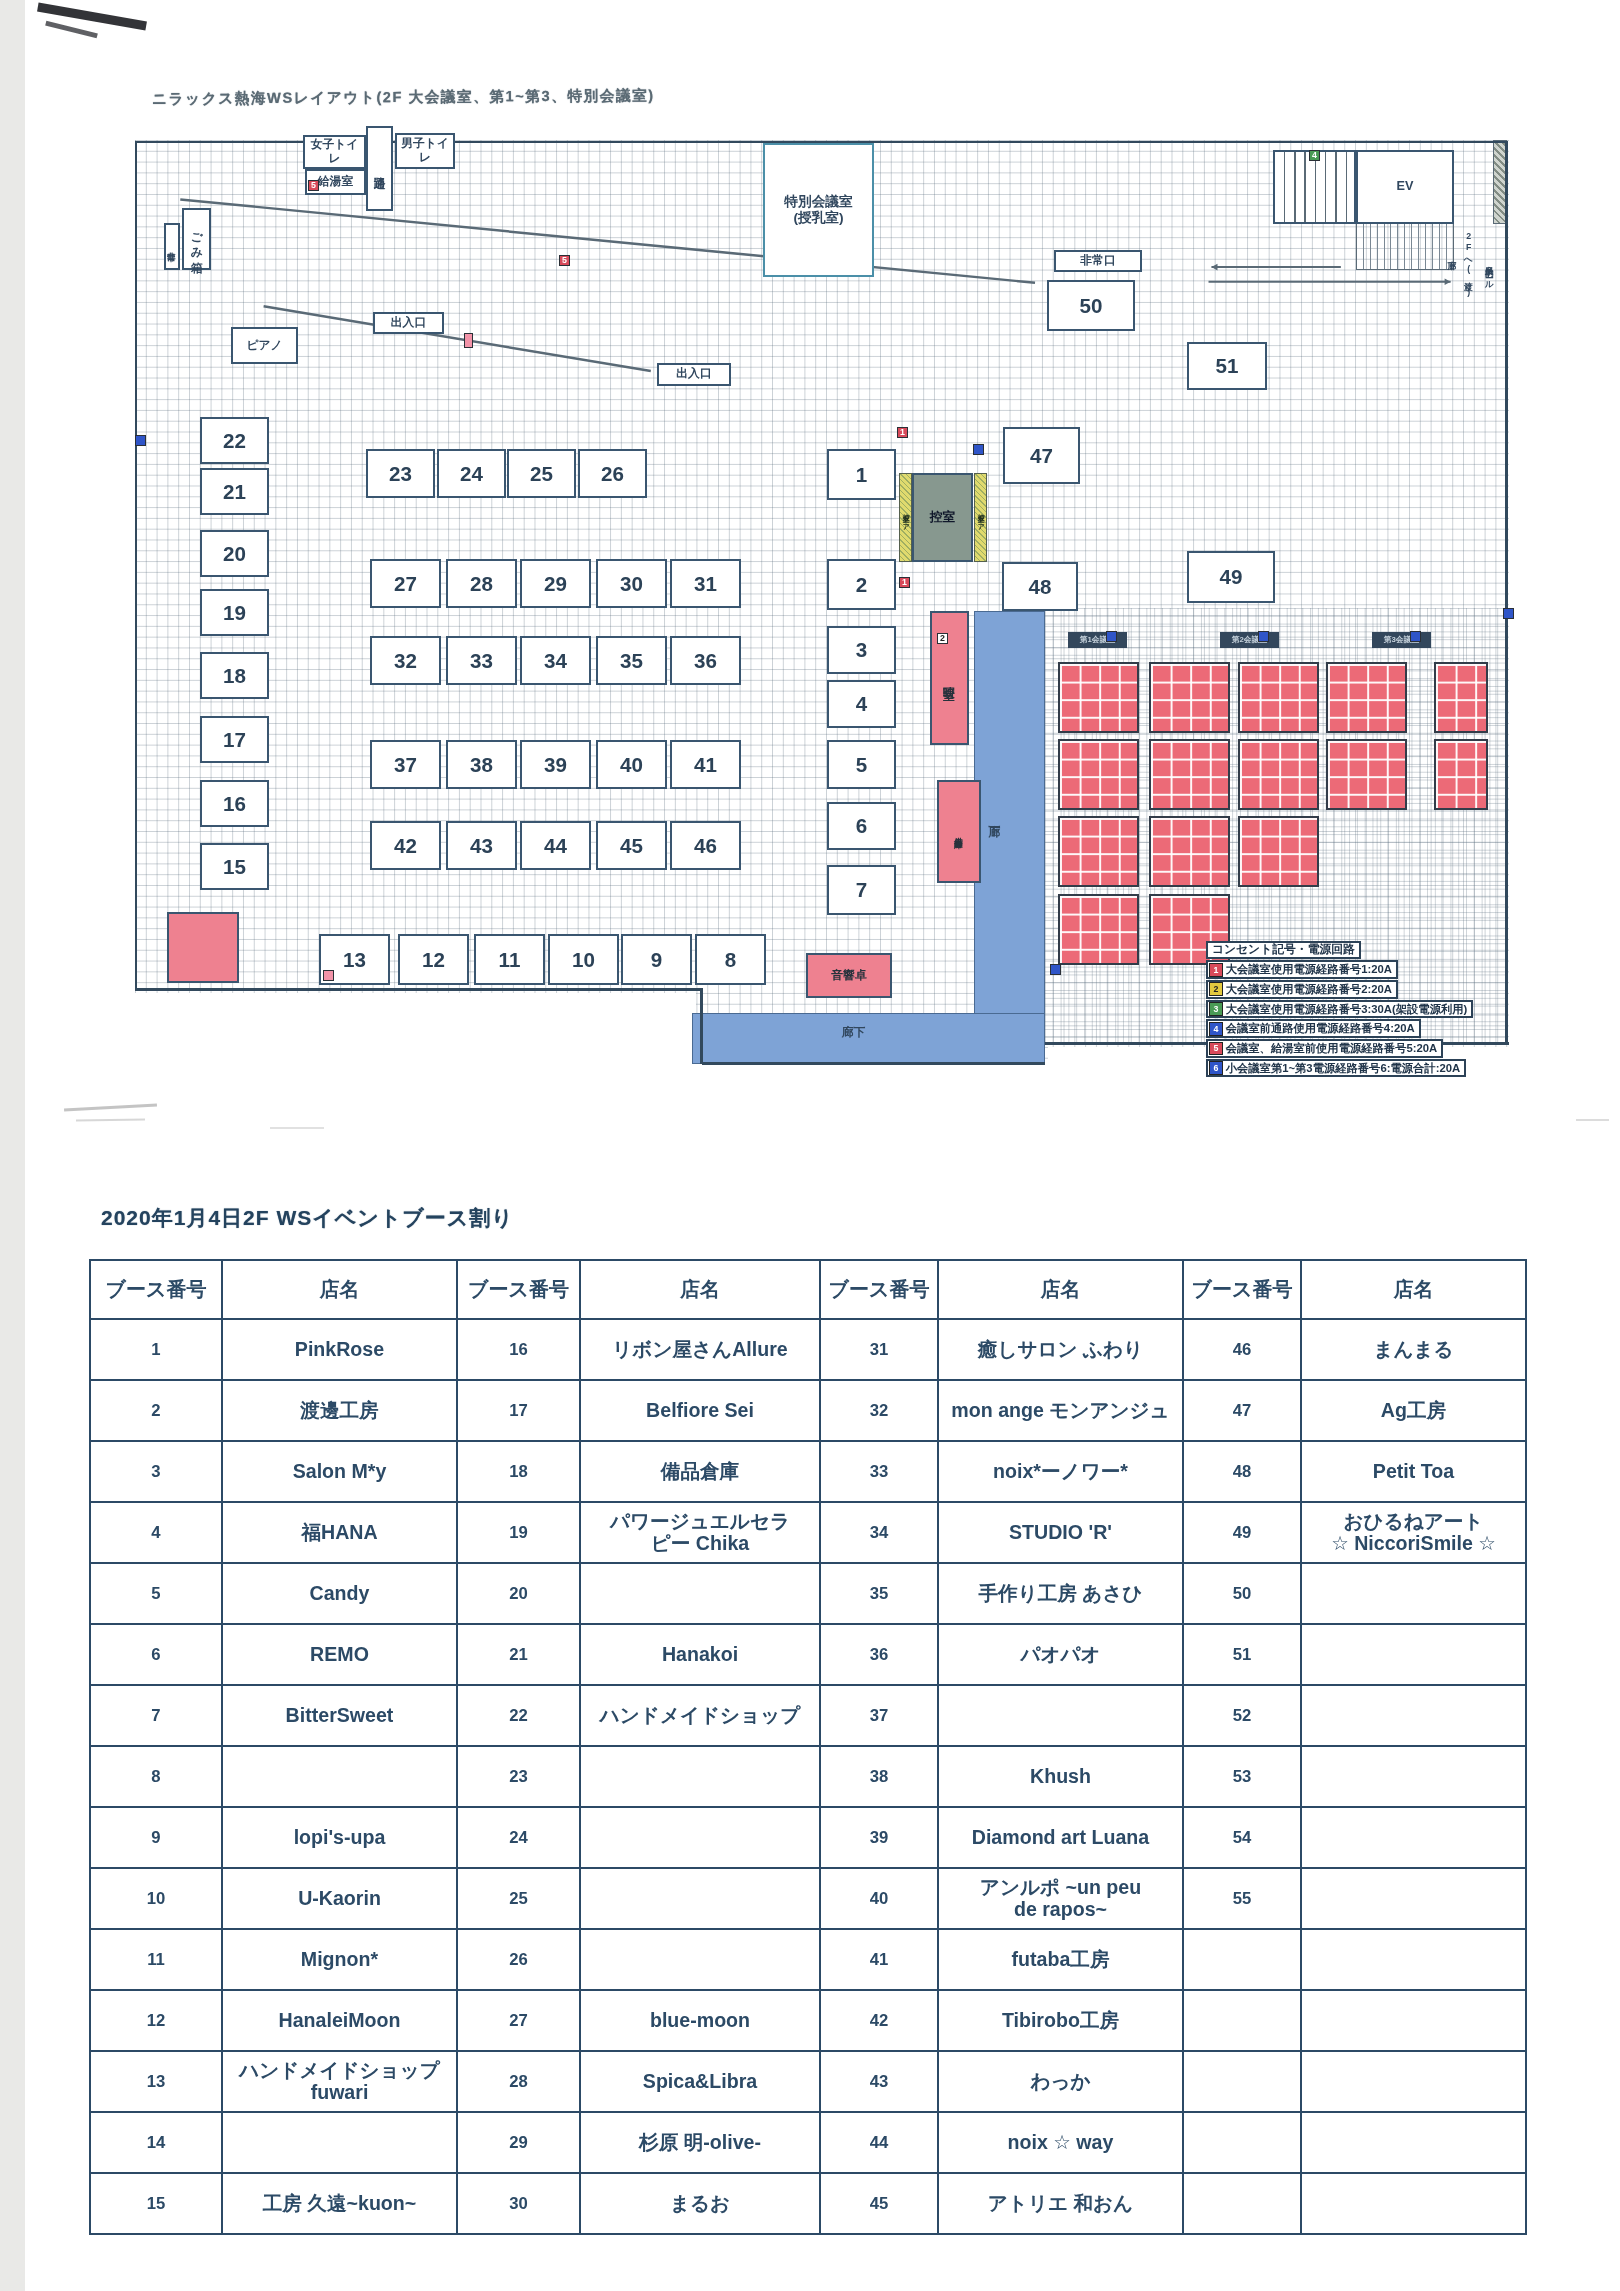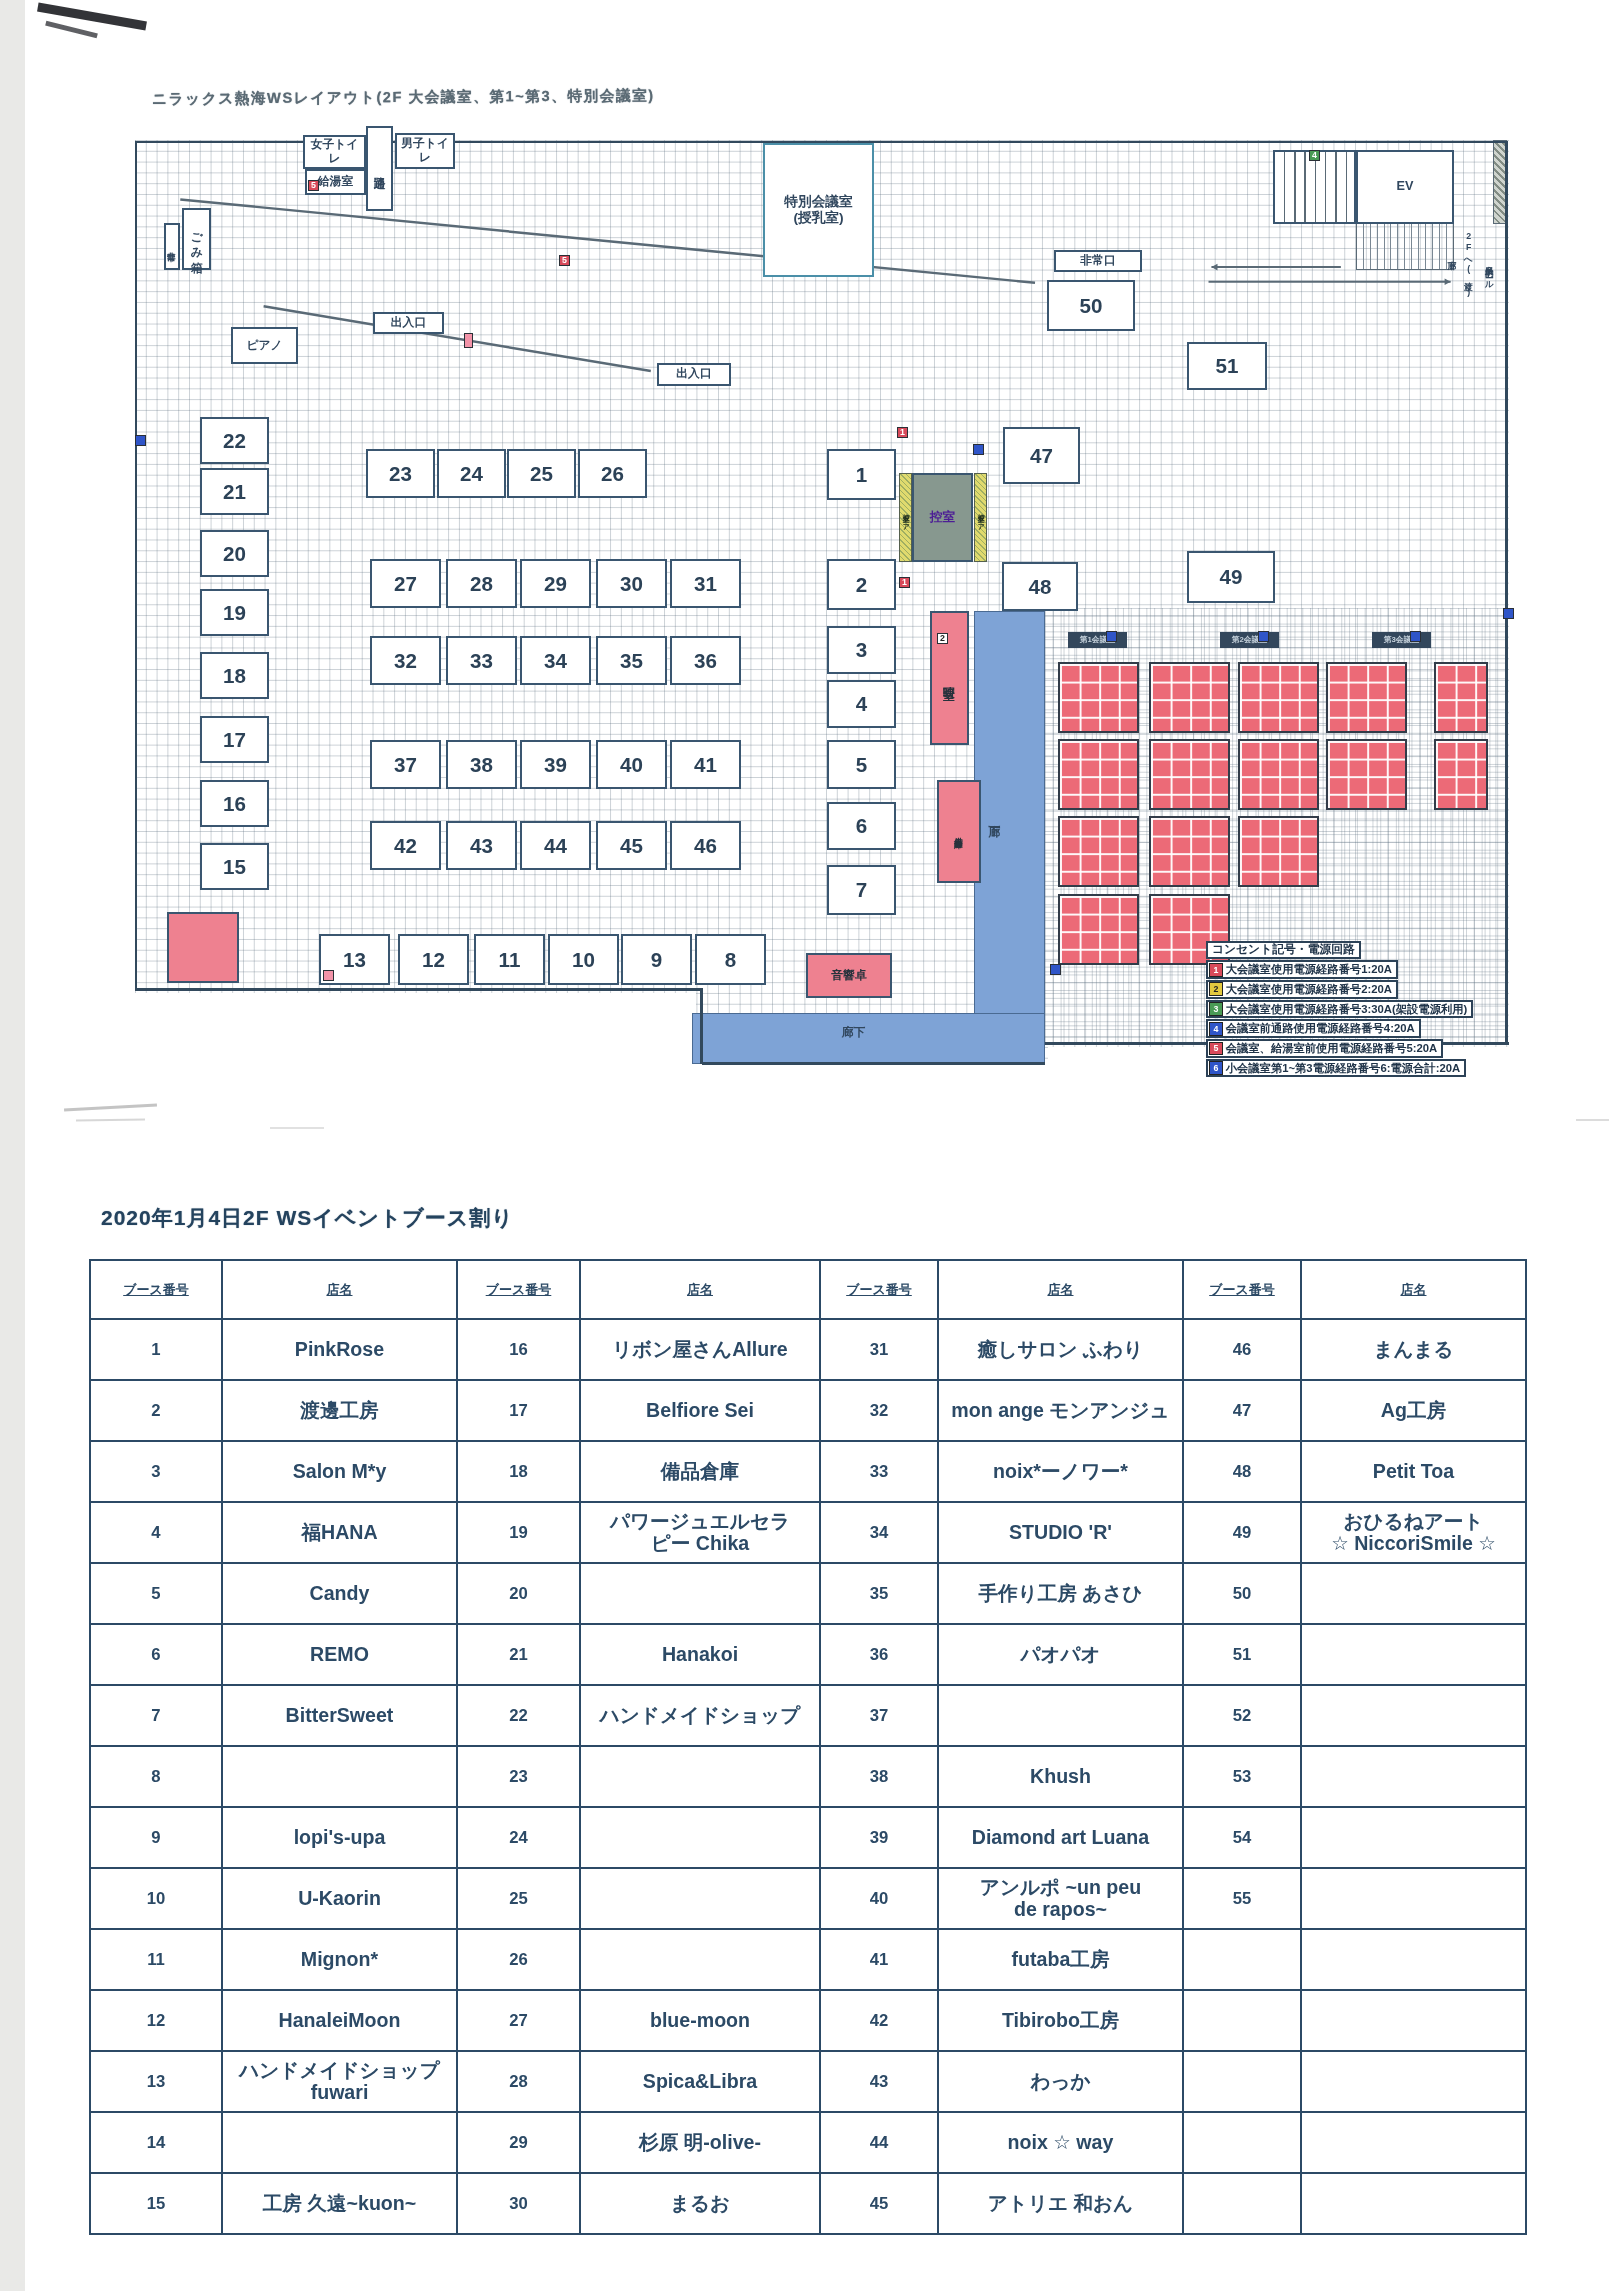--- a/index.html
+++ b/index.html
@@ -20,21 +20,21 @@
          display:flex;align-items:center;justify-content:center;font-weight:bold;
          font-size:20.6px;color:#2c4257;}
   .room{position:absolute;box-sizing:border-box;background:#fff;border:2px solid #3a5670;
         display:flex;align-items:center;justify-content:center;font-weight:bold;
         font-size:12.7px;color:#31475e;text-align:center;line-height:1.15;white-space:pre-line;}
   .room.sm{font-size:11.8px;}
   .room.xs{font-size:8.8px;}
   .room.teal{border:2.9px solid #4b8fa8;font-size:13.7px;}
   .v{writing-mode:vertical-rl;text-orientation:upright;letter-spacing:1px;}
   .gray{position:absolute;box-sizing:border-box;background:#87988f;border:2px solid #3a5670;
-        display:flex;align-items:center;justify-content:center;font-weight:bold;font-size:12.7px;color:#4c1d95;}
+        display:flex;align-items:center;justify-content:center;font-weight:bold;font-size:12.7px;color:#0f172a;}
   .door{position:absolute;box-sizing:border-box;border:1px solid #55604e;color:#20301f;
         background:repeating-linear-gradient(45deg,#e0da6e 0 2.9px,#9fae62 2.9px 3.9px);
         display:flex;align-items:center;justify-content:center;font-weight:bold;font-size:6.9px;line-height:1;}
   .redfill{position:absolute;box-sizing:border-box;background:#ee8190;border:2px solid #3a5670;
         display:flex;align-items:center;justify-content:center;font-weight:bold;color:#27323c;}
   .redfill.sm{font-size:11.8px;}
   .redfill.xs{font-size:8.8px;}
   .dark{position:absolute;box-sizing:border-box;background:#33475c;color:#c6d2dc;
         display:flex;align-items:center;justify-content:center;font-weight:bold;font-size:7.8px;letter-spacing:0;}
   .ptext{position:absolute;font-weight:bold;color:#31475e;display:flex;align-items:center;justify-content:center;font-size:11.8px;}
@@ -61,21 +61,21 @@
   #legend .lg-row{display:flex;align-items:center;background:#fff;border:2px solid #2c4257;
         height:14.7px;font-size:11.3px;margin-bottom:1px;width:max-content;padding-right:3.9px;}
   #legend .lg-chip{width:11.8px;height:11.8px;margin:0 2.9px 0 1px;border:1px solid #222;
         display:flex;align-items:center;justify-content:center;color:#fff;font-size:8.8px;font-weight:bold;flex:none;}
   
   #tbl-title{position:absolute;left:76px;top:1204px;font-size:21px;font-weight:bold;color:#24435e;
         letter-spacing:1px;text-shadow:0 0 1px rgba(40,70,100,.6);}
   #btable{position:absolute;left:64px;top:1259px;width:1436px;border-collapse:collapse;table-layout:fixed;}
   #btable th,#btable td{border:2px solid #2c4a66;text-align:center;vertical-align:middle;
         font-weight:bold;color:#2c4a66;overflow:hidden;}
-  #btable th{font-size:13px;height:55px;text-decoration:underline;}
+  #btable th{font-size:20px;height:55px;}
   #btable td{height:57px;}
   #btable td.no{font-size:16.7px;}
   #btable td.nm{font-size:19.6px;white-space:pre-line;line-height:1.1;}
   #btable{border:2.9px solid #2c4a66;}
   .artifact{position:absolute;}
 </style>
 </head>
 <body>
 
 <div id="page">

